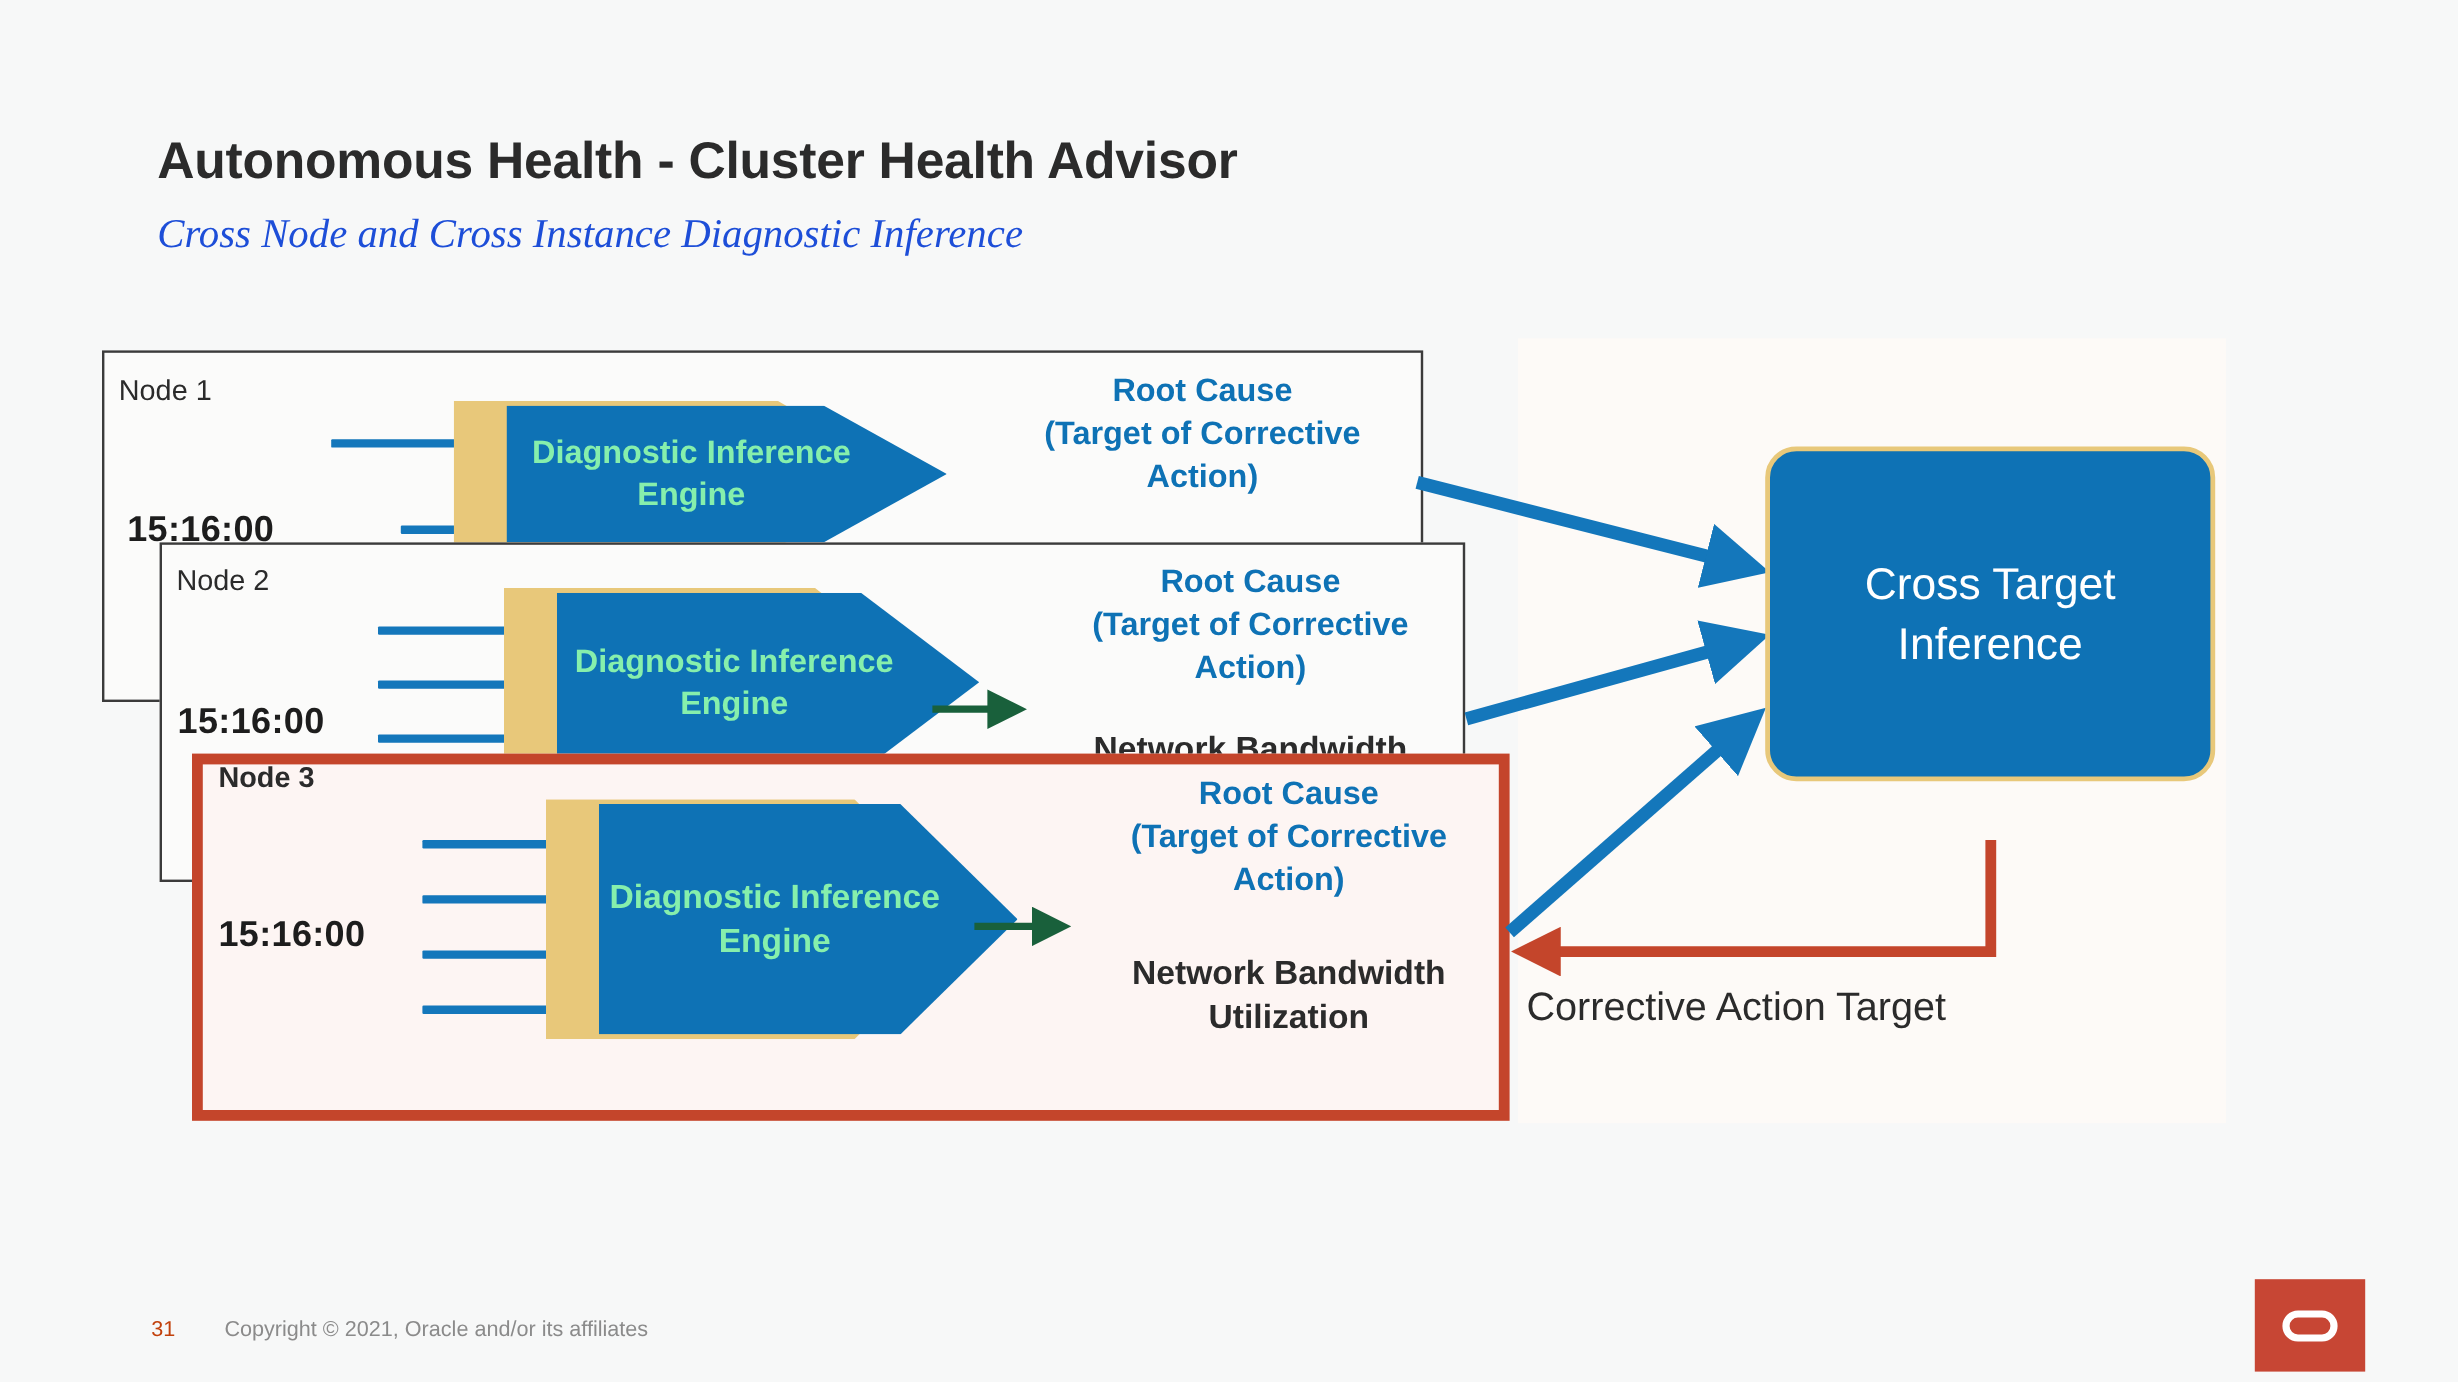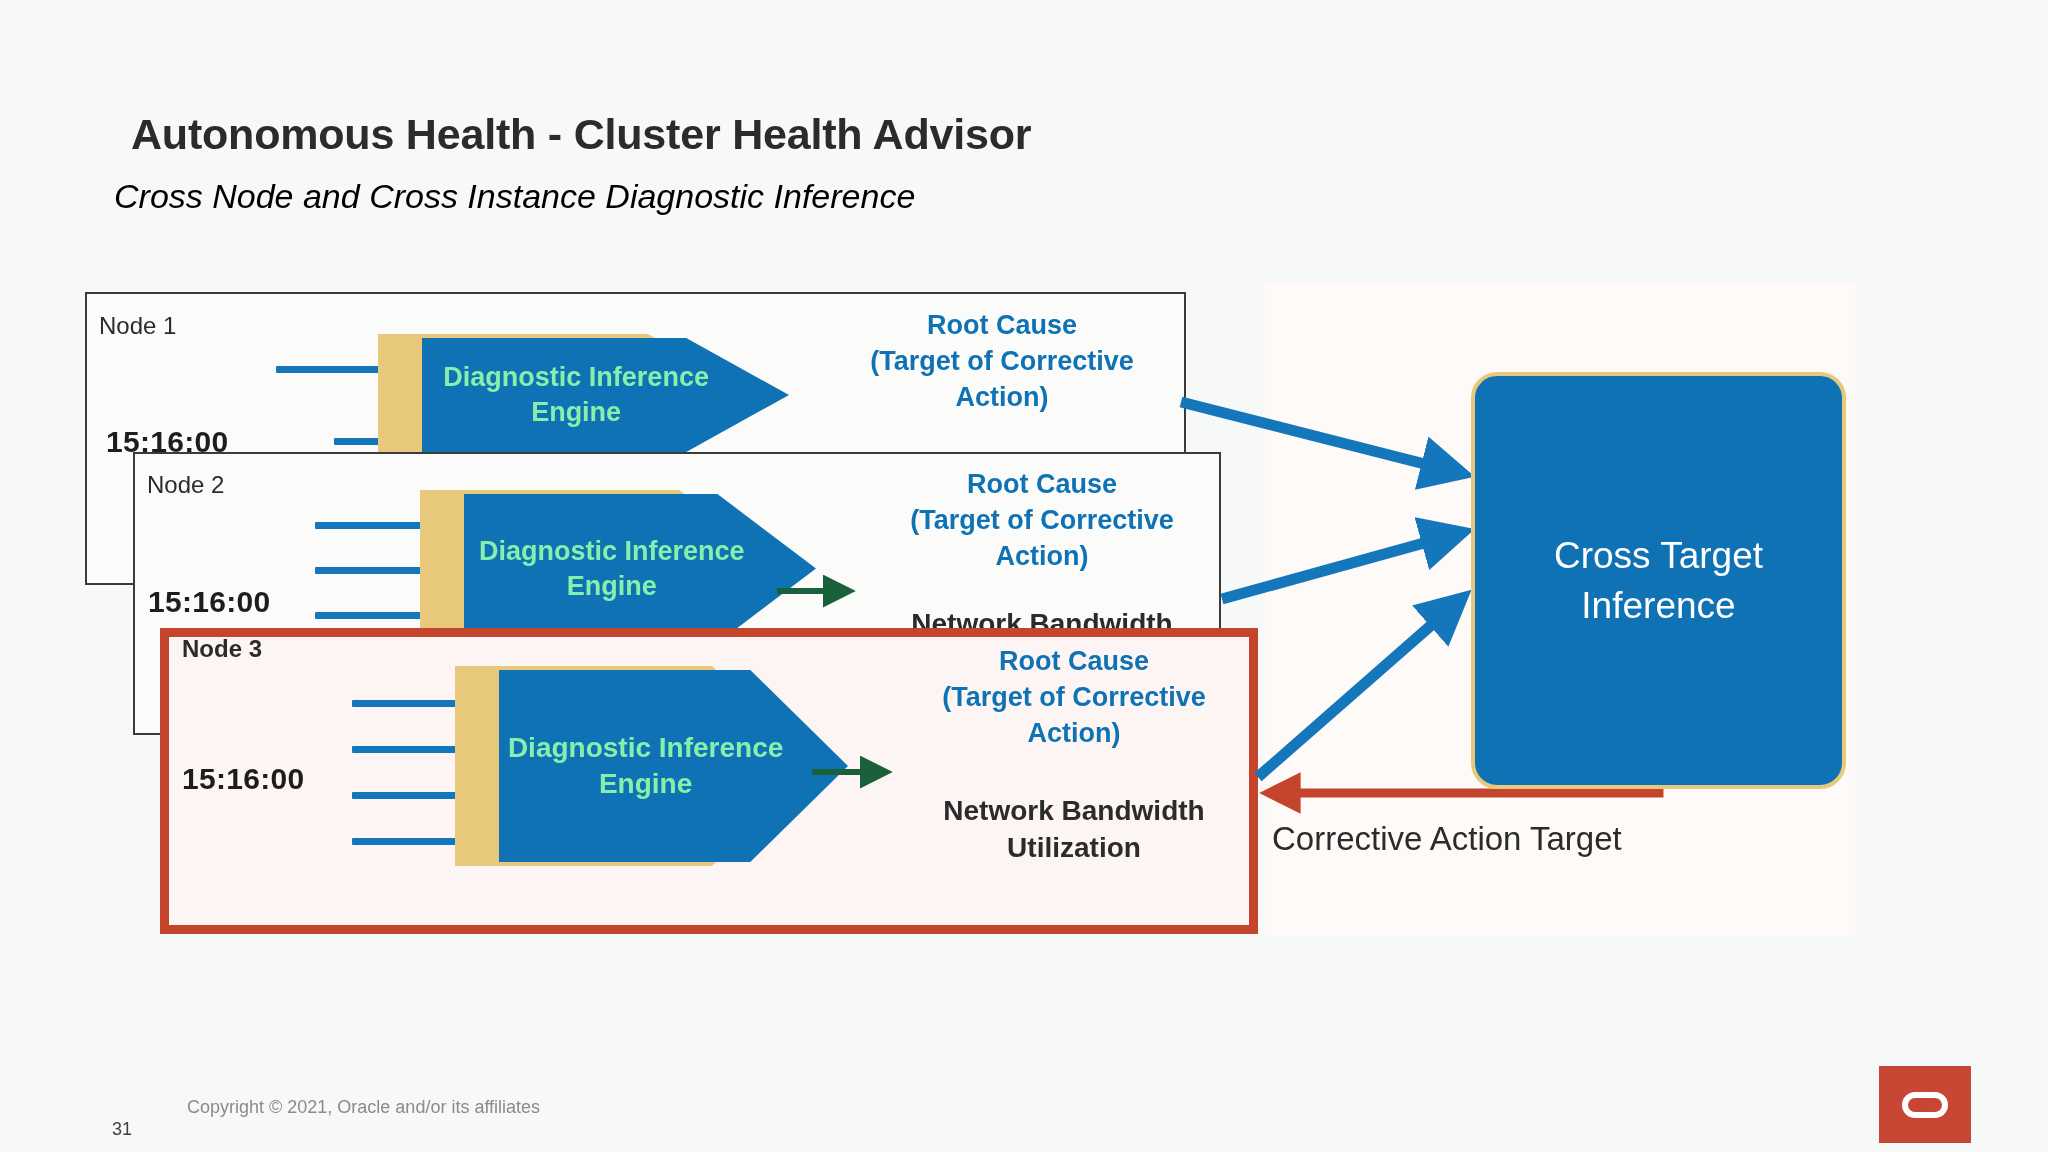--- a/index.html
+++ b/index.html
@@ -11,23 +11,24 @@
   }
   #slide{position:absolute;inset:0;}
 
   
   .title{
     position:absolute;left:131px;top:110px;
     font-size:43px;font-weight:bold;color:#2b2b2b;
     letter-spacing:-0.2px;white-space:nowrap;
   }
   .subtitle{
-    position:absolute;left:114px;top:177px;
-    font-size:34px;font-style:italic;color:#000000;
+    position:absolute;left:131px;top:177px;
+    font-size:34px;font-style:italic;color:#1d4ed8;
     white-space:nowrap;
+    font-family:Liberation Serif, serif;
   }
 
   
   .bg-plate{
     position:absolute;left:1265px;top:282px;width:590px;height:654px;
     background:#fdfaf7;
   }
 
   
   .node-panel{position:absolute;box-sizing:border-box;}
@@ -64,40 +65,40 @@
     position:absolute;text-align:center;
     color:#0e72b5;font-weight:bold;line-height:1.33;
   }
   .netband{
     position:absolute;text-align:center;
     color:#2b2b2b;font-weight:bold;line-height:1.33;
   }
 
   
   .cross-box{
-    position:absolute;left:1471px;top:372px;width:375px;height:417px;
+    position:absolute;left:1471px;top:372px;width:375px;height:279px;
     background:#0e72b5;border:4px solid #e8c87a;border-radius:26px;
     box-sizing:border-box;
     display:flex;align-items:center;justify-content:center;
     color:#fff;font-size:37px;line-height:1.33;text-align:center;
   }
 
   .corrective-label{
     position:absolute;left:1272px;top:820px;
     font-size:33px;color:#2b2b2b;white-space:nowrap;
   }
 
   
   svg.overlay{position:absolute;left:0;top:0;width:2048px;height:1152px;
     pointer-events:none;overflow:visible;}
 
   
   .footer-num{
-    position:absolute;left:112px;top:1097px;
-    font-size:18px;color:#404040;margin-top:22px;
+    position:absolute;left:126px;top:1097px;
+    font-size:18px;color:#c2410c;
   }
   .footer-copy{
     position:absolute;left:187px;top:1097px;
     font-size:18px;color:#8b8b8b;white-space:nowrap;
   }
   .oracle-logo{
     position:absolute;left:1879px;top:1066px;width:92px;height:77px;
     background:#c74634;display:flex;align-items:center;justify-content:center;
   }
   .oracle-logo .ring{

